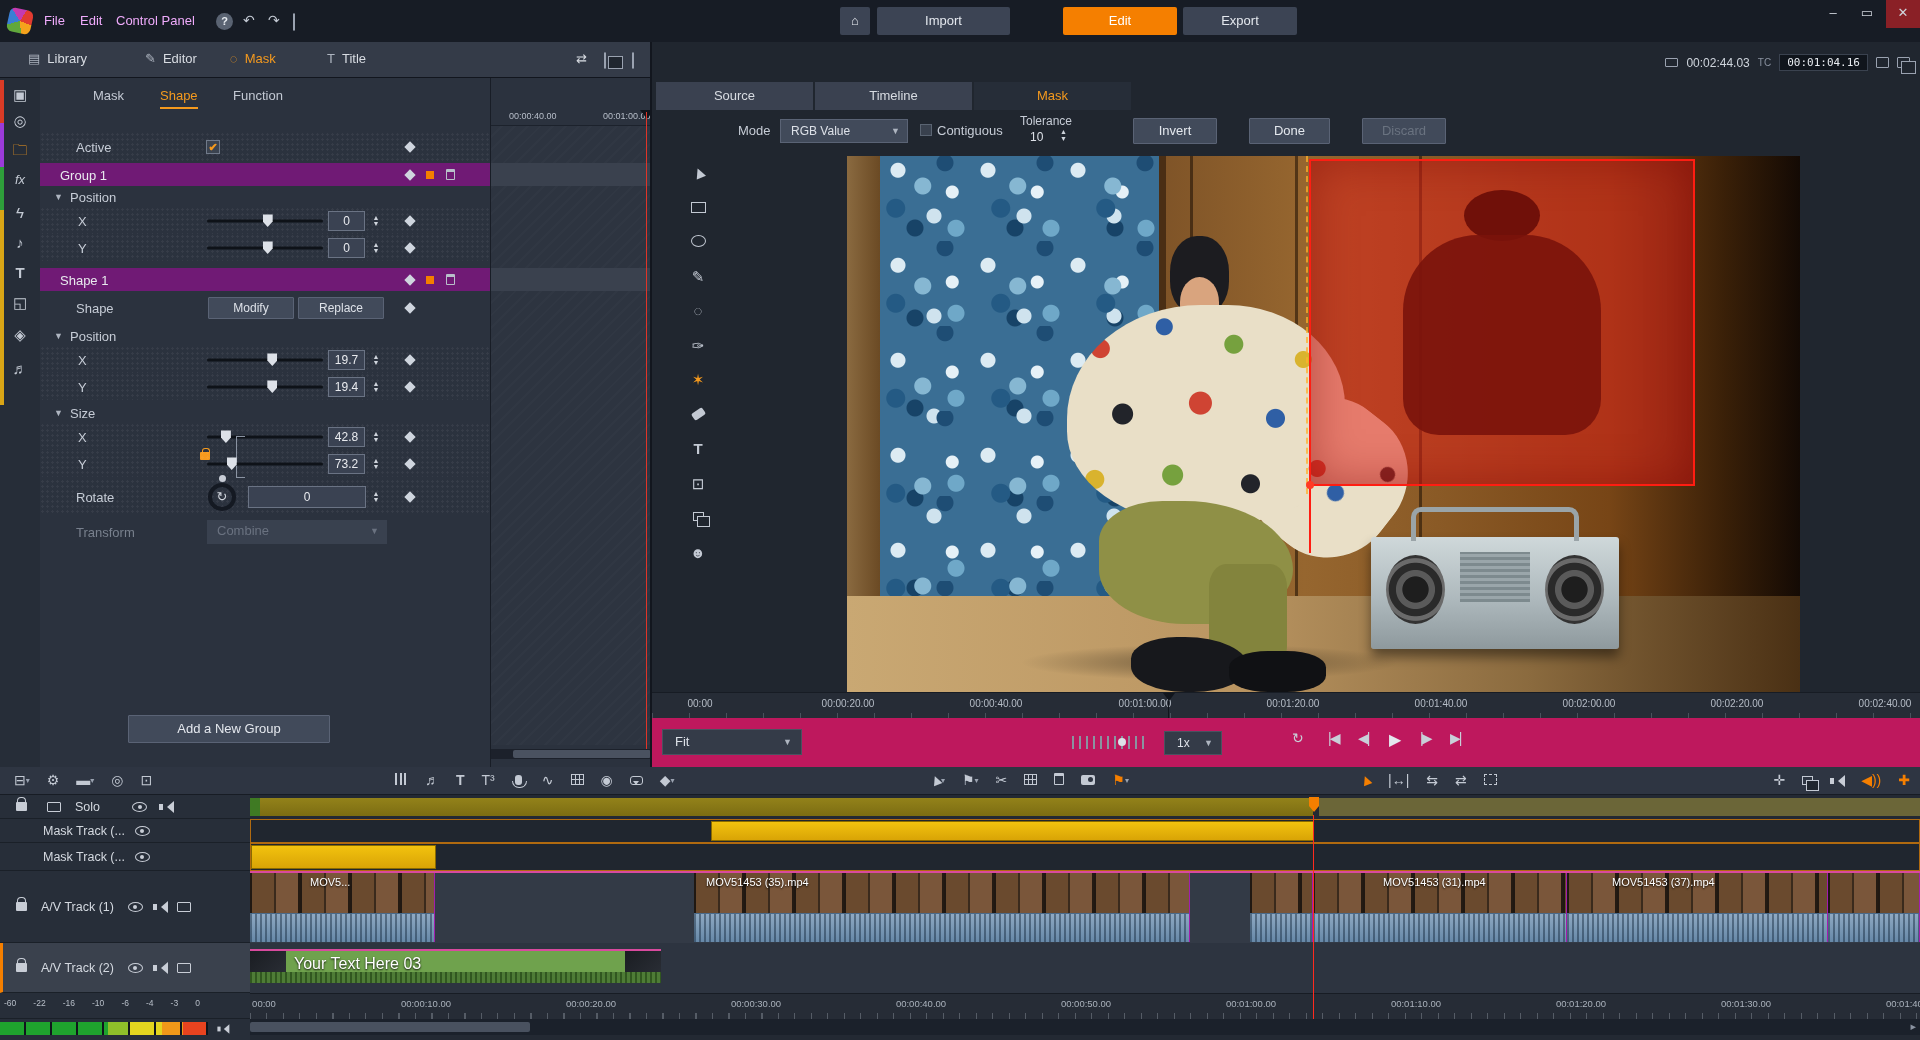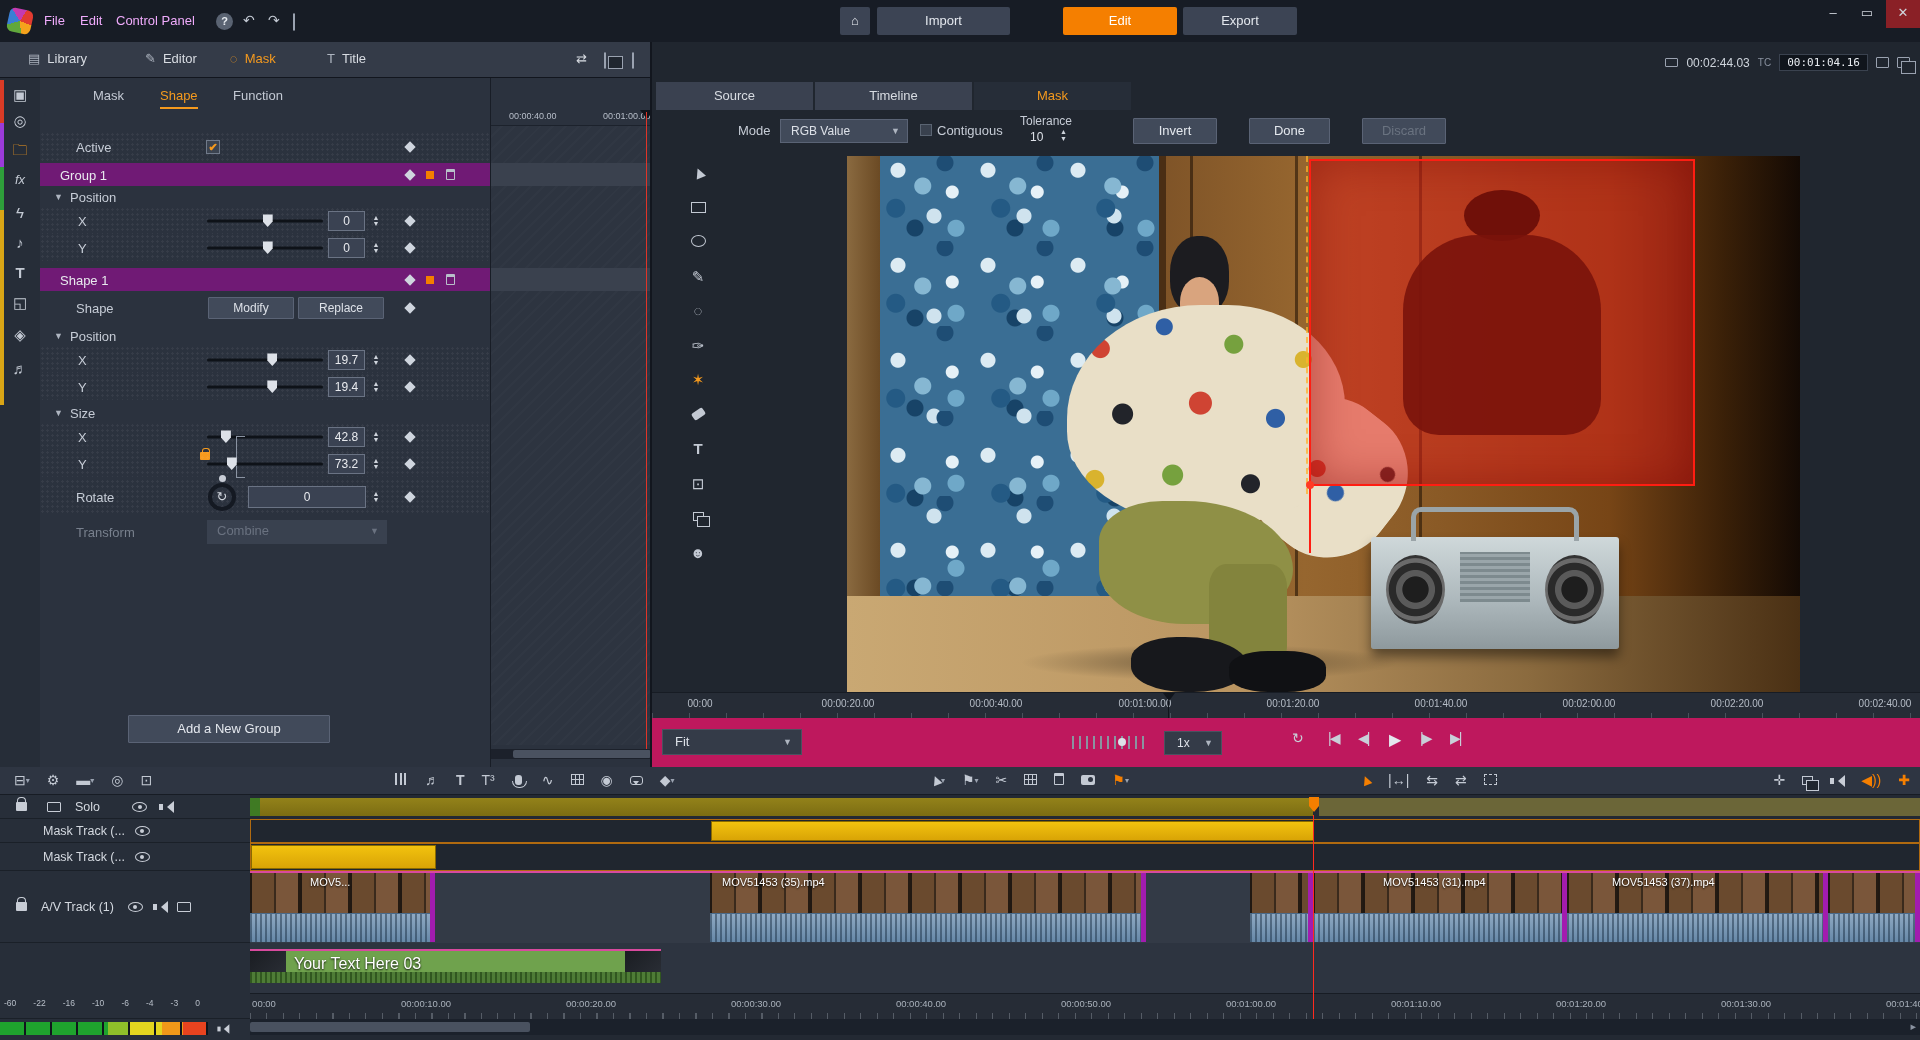--- a/index.html
+++ b/index.html
@@ -172,21 +172,21 @@
 .tl-heads{position:absolute;left:0;top:28px;width:250px;bottom:0;background:#272e39}
 .hrow{position:absolute;left:0;right:0;border-bottom:1px solid #1a2028;display:flex;align-items:center;gap:0}
 .hname{color:#d4d9e0;font-size:12.5px}
 .tl-tracks{position:absolute;left:250px;top:28px;right:0;bottom:0;background:#232933;overflow:hidden}
 .trow{position:absolute;left:0;right:0}
 .navbar-seg{top:3px;height:18px}
 .maskrow{border:1px solid #b06a10;background:#20262f}
 .maskclip{top:1px;bottom:1px;background:linear-gradient(180deg,#f2c20e,#d9a406);border:1px solid #8a6a00}
 .av1{background:#333a46}
 .mag{left:0;right:0;top:0;height:2px;background:#d84a9e;z-index:4}
-.clip{top:2px;bottom:1px;border-right:5px solid #a21caf;overflow:hidden}
+.clip{top:2px;bottom:1px;border-right:1px solid #a21caf;overflow:hidden}
 .thumbs{left:0;right:0;top:0;height:58%;background:repeating-linear-gradient(90deg,#201812 0 2px,#6a4a2e 2px 24px,#3a2a1c 24px 26px,#7a563a 26px 48px,#241a12 48px 50px)}
 .audio{left:0;right:0;bottom:0;height:42%;background:linear-gradient(180deg,#8fa9c2,#6688a8);border-top:1px solid #4a6a8a}
 .audio::after{content:"";position:absolute;inset:0;background:repeating-linear-gradient(90deg,rgba(18,38,58,.45) 0 2px,transparent 2px 5px)}
 .cliplab{top:3px;font-size:11px;color:#fff;text-shadow:0 1px 2px #000;white-space:nowrap;z-index:3}
 .clip.sel{outline:1px dashed #ffb400;outline-offset:-1px}
 .av2{background:#2d3440}
 .titleclip{top:6px;height:34px;background:#6fa24d;border-top:2px solid #d84a9e;overflow:hidden}
 .titleclip .wave{left:0;right:0;bottom:0;height:11px;background:#4e7c36}
 .titleclip .wave::after{content:"";position:absolute;inset:0;background:repeating-linear-gradient(90deg,rgba(20,50,10,.5) 0 2px,transparent 2px 5px)}
 .tthumb{top:0;bottom:0;width:36px;background:linear-gradient(135deg,#1a1d22,#2c3038)}
@@ -591,20 +591,27 @@
         <span class="hname" style="margin-left:43px">Mask Track (...</span>
         <i class="i-eye" style="margin-left:10px"></i>
       </div>
       <div class="hrow" style="top:76px;height:72px">
         <i class="i-lk" style="margin-left:16px"></i>
         <span class="hname" style="margin-left:14px">A/V Track (1)</span>
         <i class="i-eye" style="margin-left:14px"></i>
         <i class="i-spk" style="margin-left:10px"></i>
         <i class="i-mon" style="margin-left:10px"></i>
       </div>
+      <div class="hrow" style="top:148px;height:50px;background:#3a414d;border-left:3px solid #f57f00">
+        <i class="i-lk" style="margin-left:13px"></i>
+        <span class="hname" style="margin-left:14px">A/V Track (2)</span>
+        <i class="i-eye" style="margin-left:14px"></i>
+        <i class="i-spk" style="margin-left:10px"></i>
+        <i class="i-mon" style="margin-left:10px"></i>
+      </div>
       <div class="hrow" style="top:198px;height:26px">
         <div class="meter-labels">
           <span>-60</span>
             <span>-22</span>
             <span>-16</span>
             <span>-10</span>
             <span>-6</span>
             <span>-4</span>
             <span>-3</span>
             <span>0</span>
@@ -632,21 +639,21 @@
         <div class="a maskclip" style="left:0;width:185px"></div>
       </div>
 
       <div class="trow av1" style="top:76px;height:72px">
         <div class="a mag"></div>
         <div class="a clip" style="left:0;width:185px">
           <div class="a thumbs"></div>
           <div class="a audio"></div>
           <span class="a cliplab" style="left:60px">MOV5...</span>
         </div>
-        <div class="a clip" style="left:460px;width:436px">
+        <div class="a clip" style="left:444px;width:496px">
           <div class="a thumbs"></div>
           <div class="a audio"></div>
           <span class="a cliplab" style="left:12px">MOV51453 (35).mp4</span>
         </div>
         <div class="a clip" style="left:1000px;width:63px">
           <div class="a thumbs"></div>
           <div class="a audio"></div>
         </div>
         <div class="a clip" style="left:1063px;width:254px">
           <div class="a thumbs"></div>

